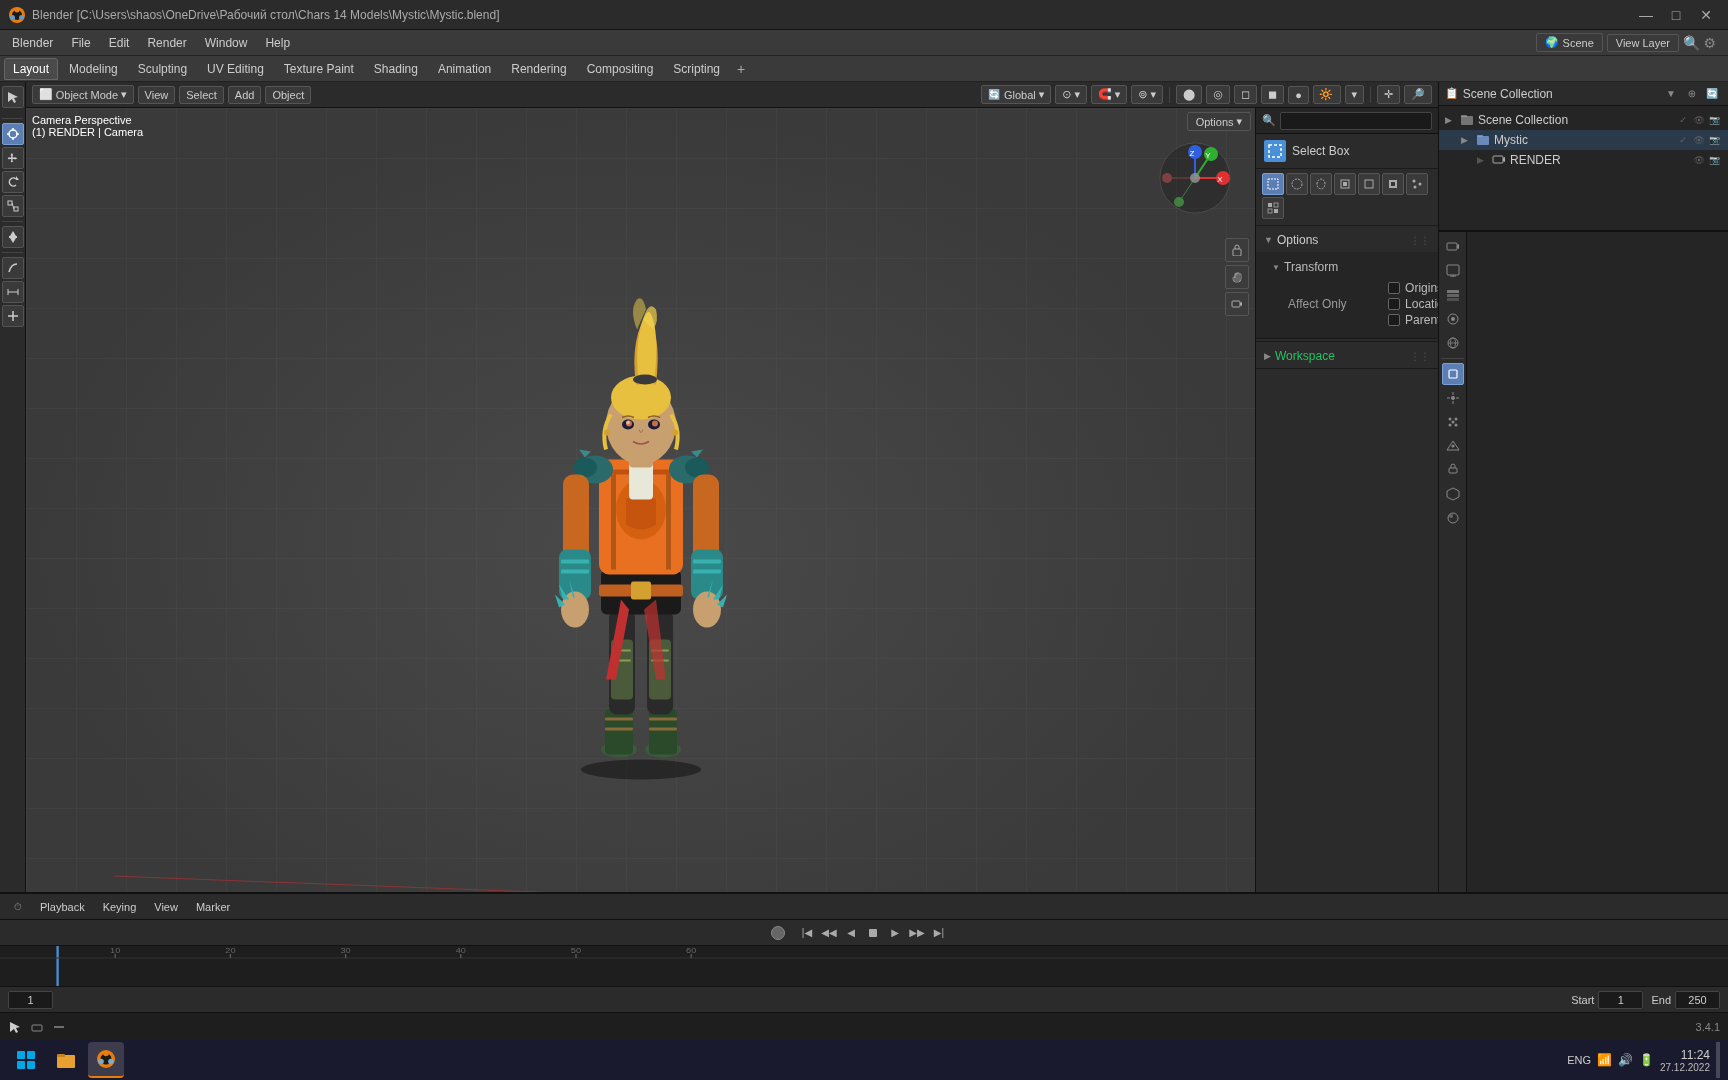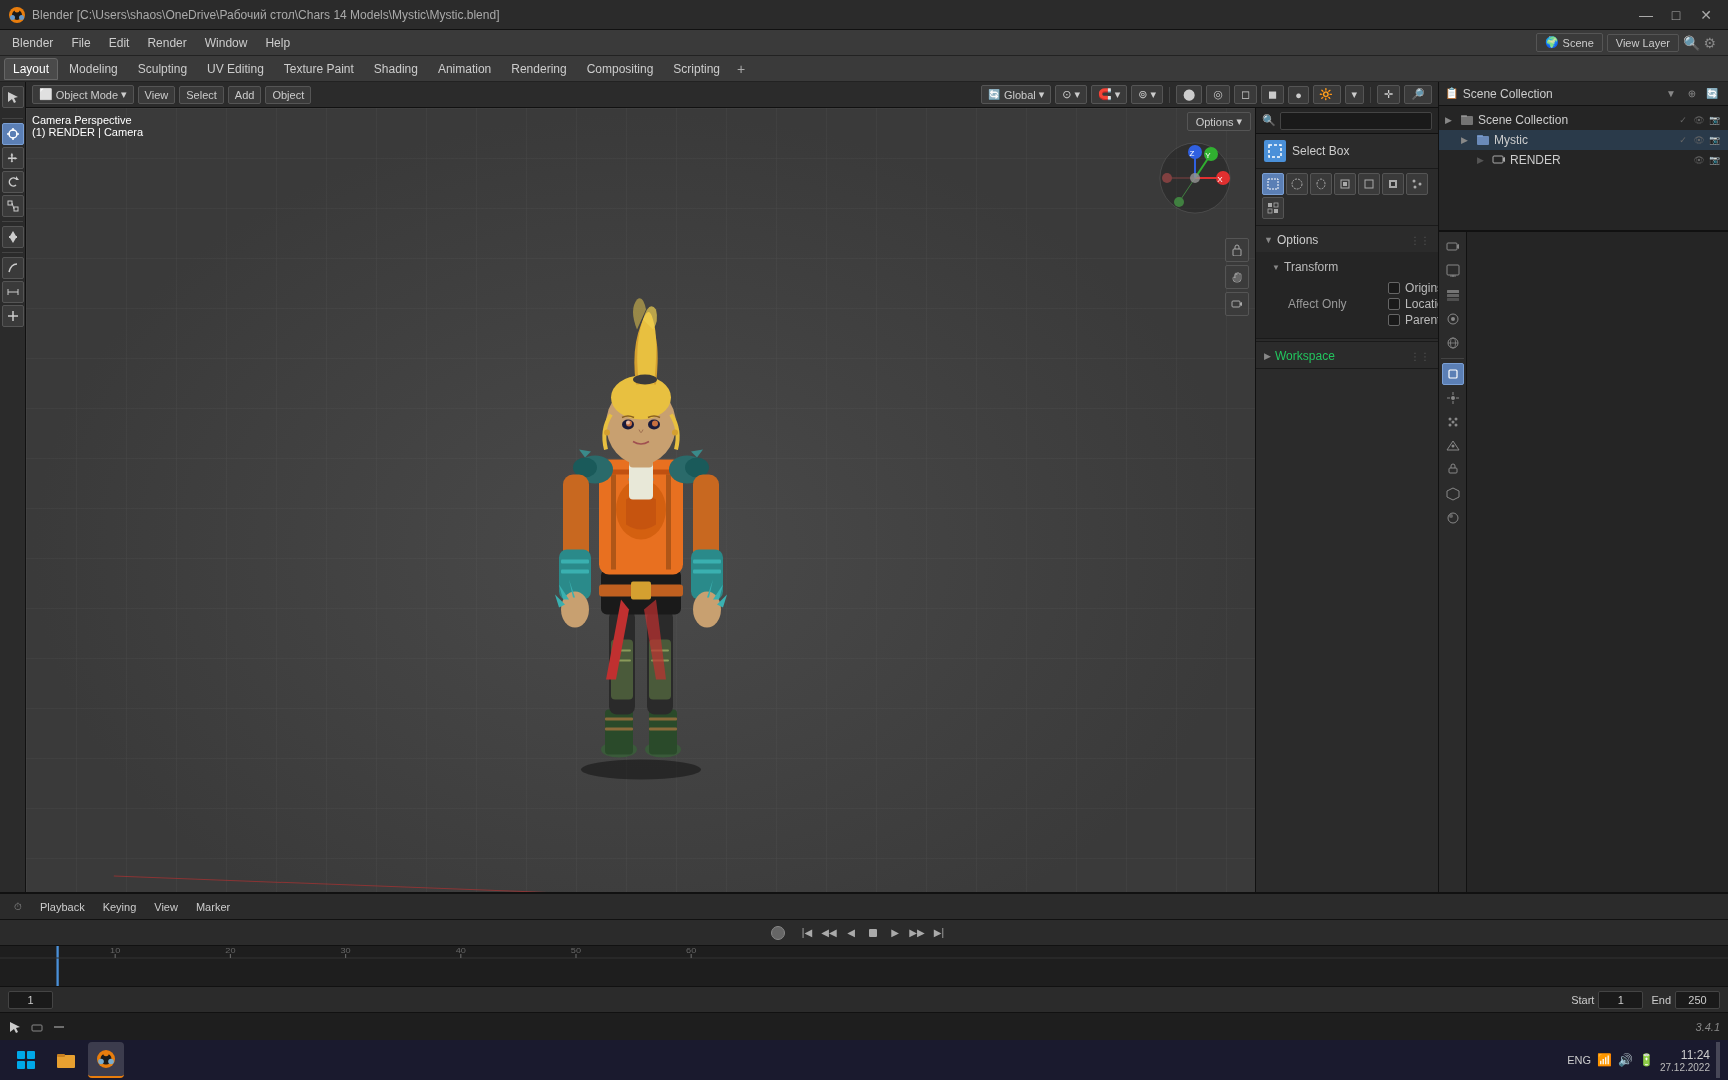--- a/index.html
+++ b/index.html
@@ -642,21 +642,20 @@
       display: flex;
       align-items: center;
       gap: 8px;
     }
     #statusbar-right {
       display: flex;
       align-items: center;
       gap: 10px;
       font-size: 11px;
       color: #888;
-      font-style: italic;
     }
 
     
     #taskbar {
       width: 100%;
       height: 40px;
       background: #1a1a2e;
       display: flex;
       align-items: center;
       justify-content: space-between;

